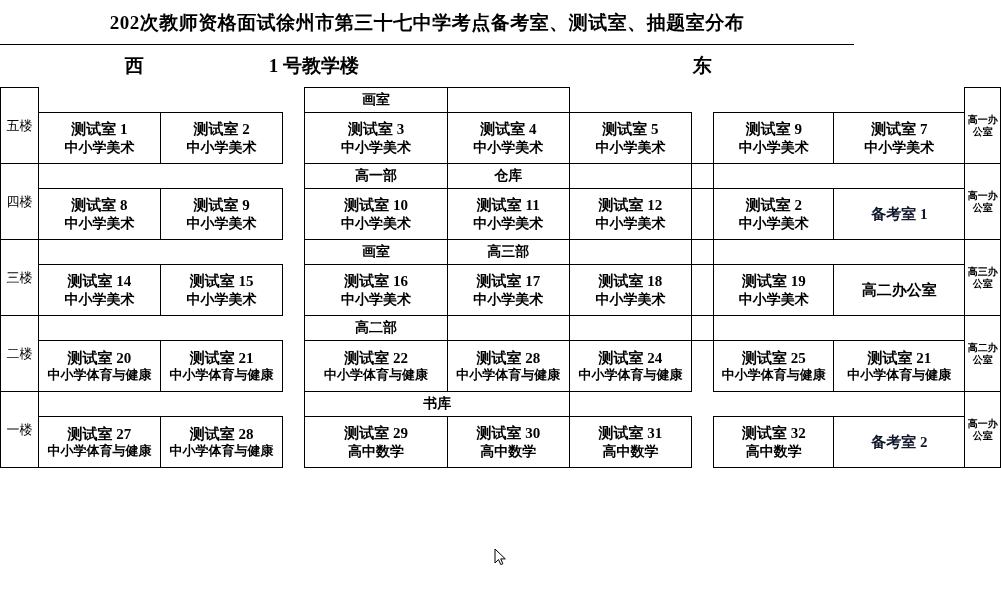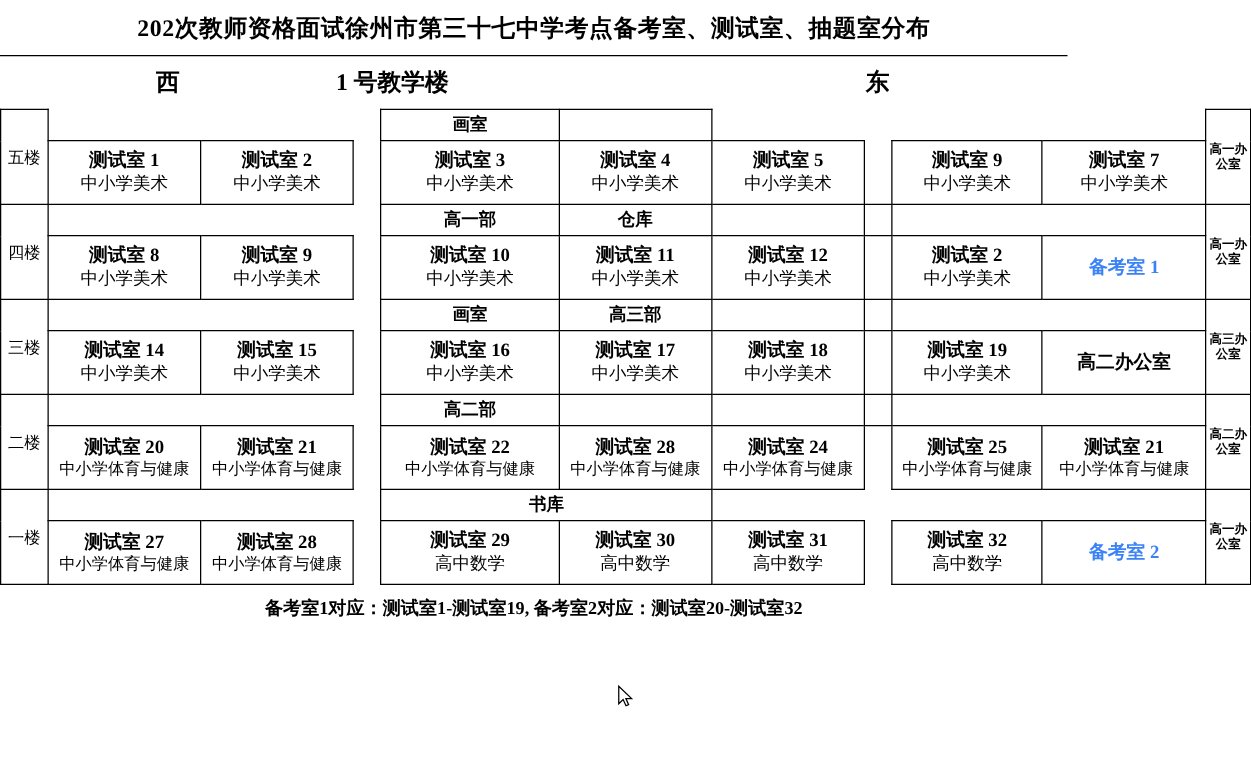--- a/index.html
+++ b/index.html
@@ -66,25 +66,25 @@
   }
   .gap{border:none !important;}
 
   .room-name{
     font-size:15px;
     font-weight:bold;
     line-height:1.25;
   }
   .room-sub{
     font-size:14px;
-    font-weight:normal;
+    font-weight:bold;
     line-height:1.25;
   }
   .room-sub.small{font-size:13px;}
-  .blue{color:#3b82f6;}
+  .blue{color:#0f172a;}
 
   .footnote{
     text-align:center;
     font-size:14.5px;
     font-weight:bold;
     padding-top:9px;
   }
   .note{
     font-size:15px;
     font-weight:bold;
@@ -332,20 +332,19 @@
         <div class="room-name">测试室 32</div>
         <div class="room-sub">高中数学</div>
       </td>
       <td>
         <div class="room-name blue">备考室 2</div>
       </td>
     </tr>
   </tbody>
     </table>
 
-  <div class="footnote">备考室1对应：测试室1-测试室19, 备考室2对应：测试室20-测试室32</div>
 
 
   <svg class="cursor" viewBox="0 0 13 18">
     <path d="M1 1 L1 15 L4.5 11.6 L6.8 16.6 L8.9 15.7 L6.7 10.9 L11.3 10.9 Z" fill="#fff" stroke="#000" stroke-width="1"></path>
   </svg>
 
 </div>
 
 </body></html>

